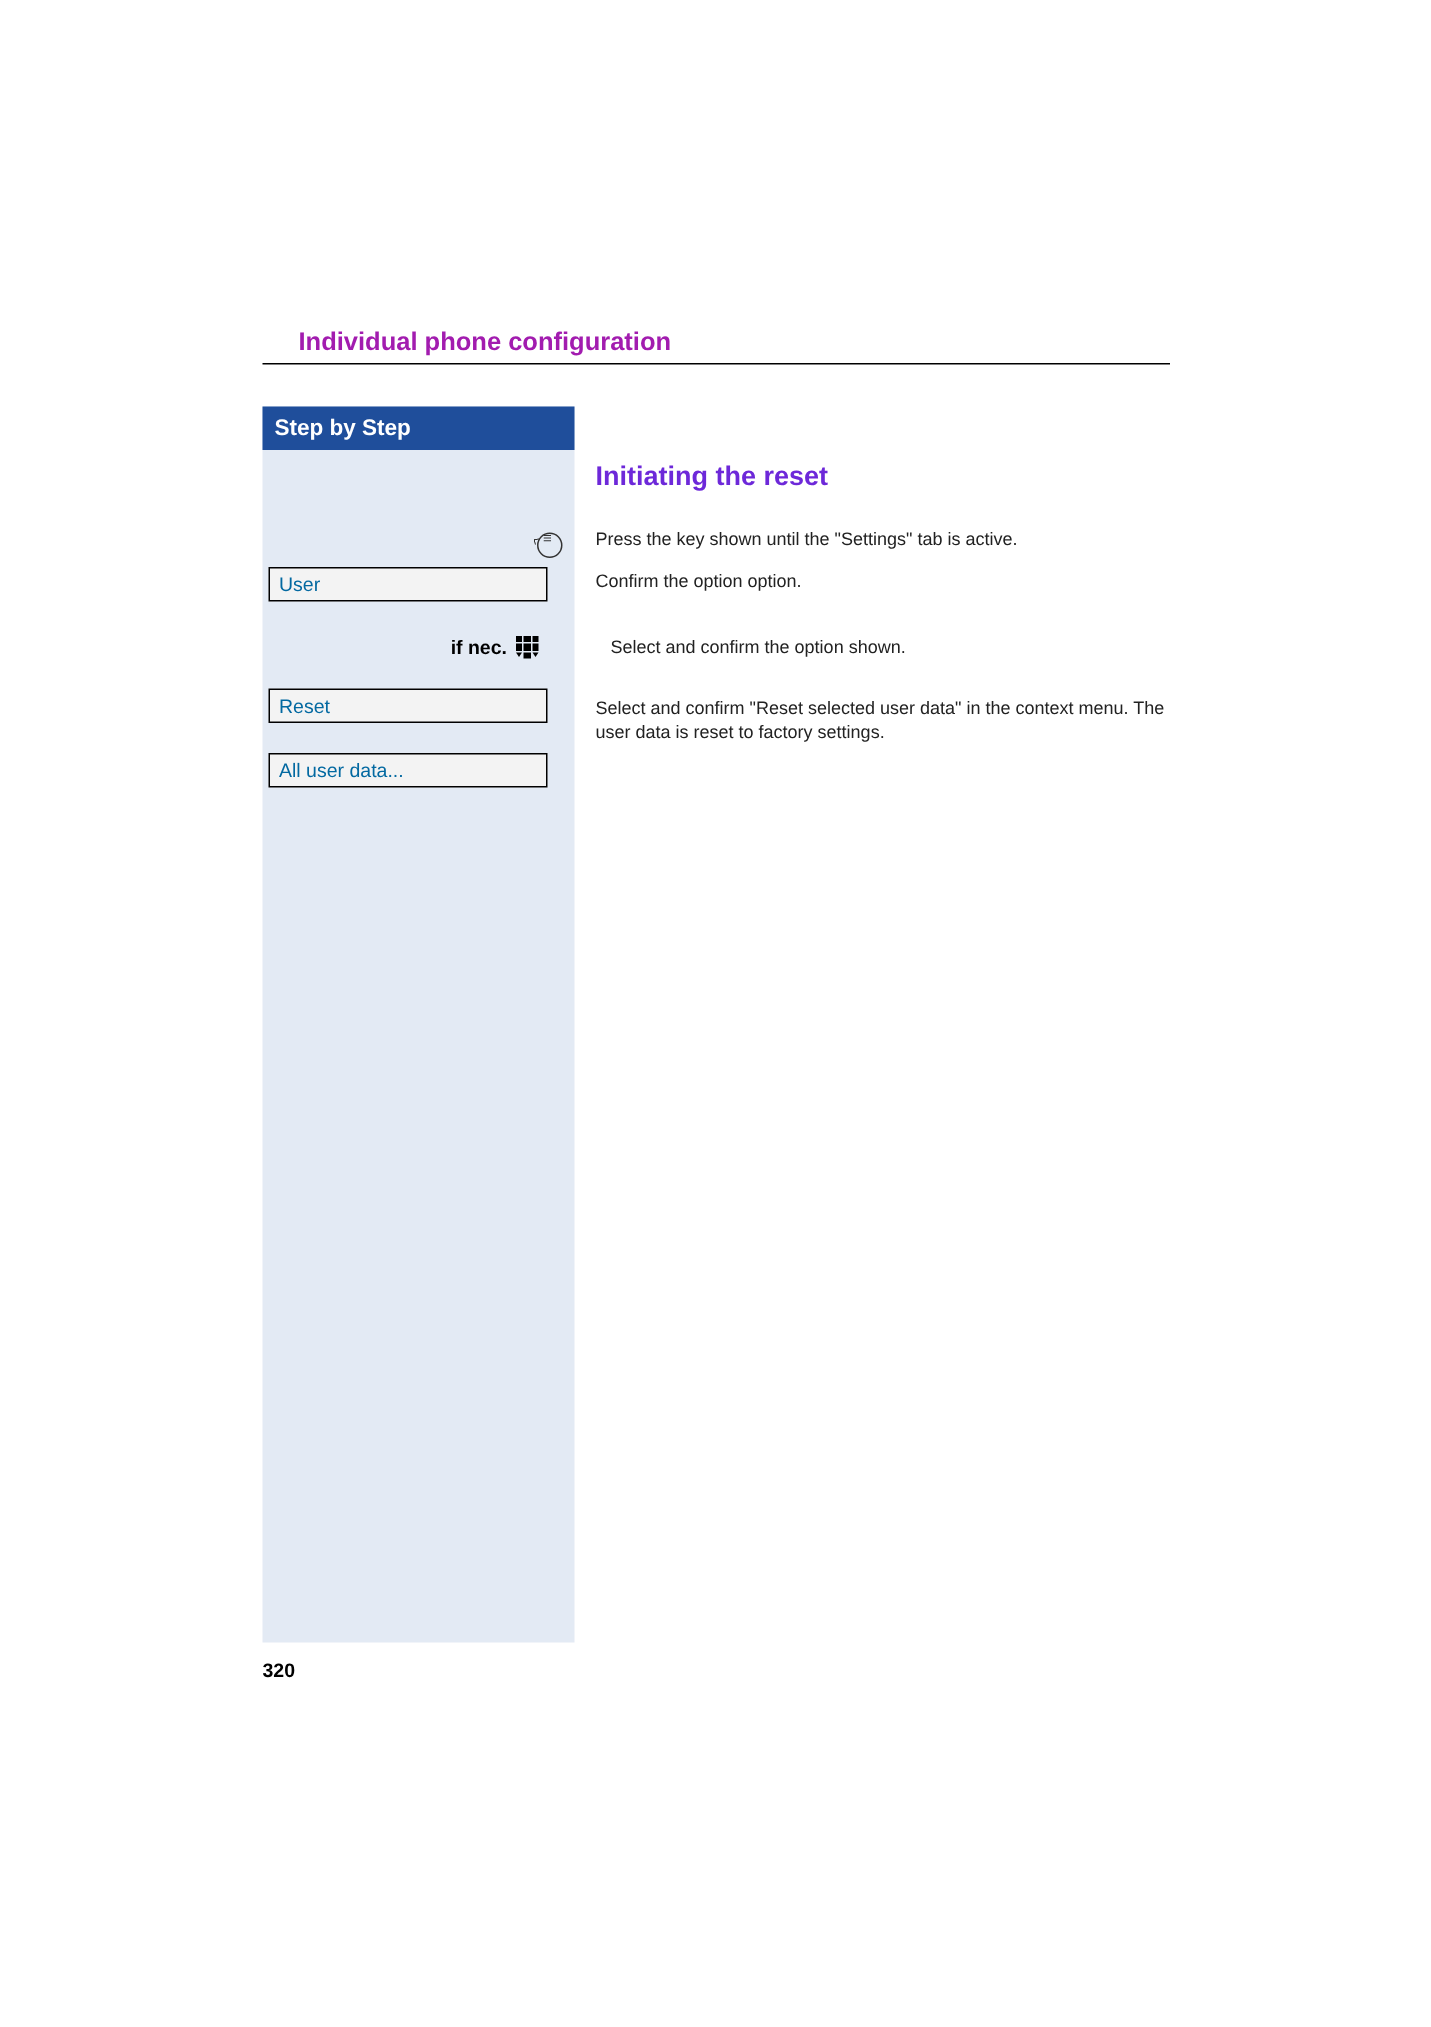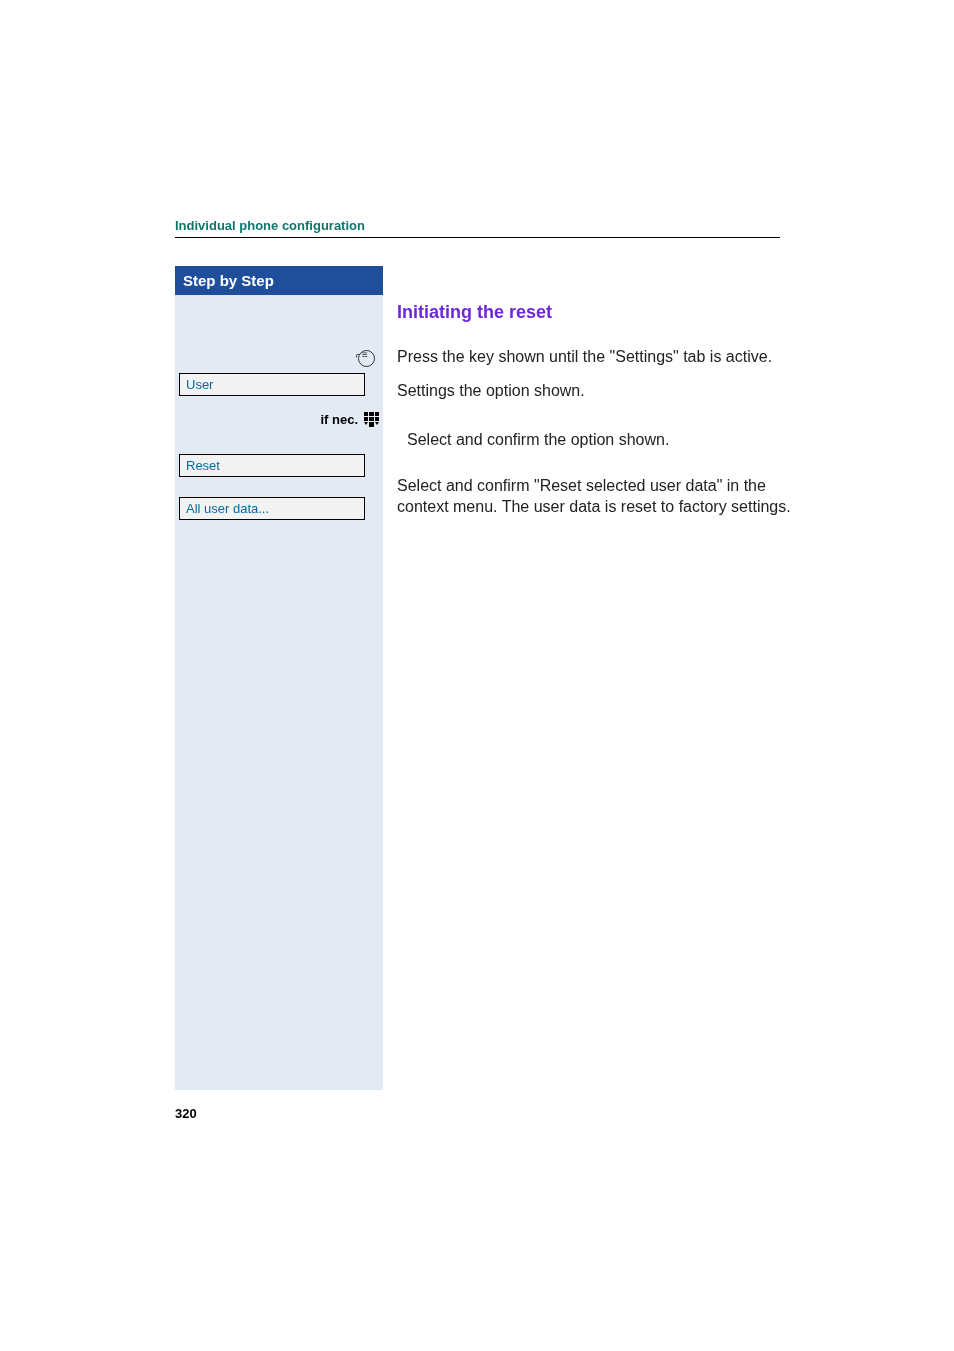--- a/index.html
+++ b/index.html
@@ -11,24 +11,25 @@
       width: 954px;
       height: 1351px;
       background: #ffffff;
       font-family: Arial, Helvetica, sans-serif;
       position: relative;
     }
     .page-wrapper {
       padding: 218px 0 0 175px;
     }
     .header-title {
-      font-size: 13px;
-      font-weight: bold;
-      color: #0f766e;
+      font-size: 17px;
+      font-weight: bold;
+      color: #a21caf;
       margin-bottom: 4px;
+      margin-left: 24px;
     }
     .header-rule {
       border: none;
       border-top: 1.5px solid #000;
       width: 605px;
       margin-bottom: 28px;
     }
     .columns {
       display: flex;
       align-items: flex-start;
@@ -93,23 +94,23 @@
       border: 1px solid #000;
       font-size: 13px;
       color: #0369a1;
       padding: 3px 6px;
       width: 186px;
       margin-left: 4px;
       font-family: Arial, sans-serif;
     }
     .if-nec-row {
       display: flex;
-      align-items: center;
+      align-items: flex-end;
       justify-content: flex-end;
-      padding-right: 2px;
+      padding-right: 22px;
       height: 30px;
       font-weight: bold;
       font-size: 13px;
     }
     .keypad-icon {
       width: 15px;
       height: 15px;
       display: inline-grid;
       grid-template-columns: repeat(3, 1fr);
       grid-template-rows: repeat(3, 1fr);
@@ -157,21 +158,21 @@
       width: 410px;
     }
     .section-heading {
       color: #6d28d9;
       font-weight: bold;
       font-size: 18px;
       margin-bottom: 23px;
       margin-top: 36px;
     }
     .body-text {
-      font-size: 16px;
+      font-size: 12px;
       color: #222;
       line-height: 1.35;
       margin-bottom: 12px;
     }
     .body-text.step1 { margin-top: 6px; }
     .body-text.step2 { margin-top: 0px; }
     .body-text.step3 { margin-top: 8px; }
     .body-text.step4 { margin-top: 28px; margin-left: 10px; }
     .body-text.step5 { margin-top: 24px; }
     .page-number {
@@ -228,21 +229,21 @@
 
       <div class="gap-md"></div>
 
       <div class="menu-box">All user data...</div>
     </div>
 
     <div class="right-col">
       <div class="section-heading">Initiating the reset</div>
 
       <div class="body-text step1">Press the key shown until the "Settings" tab is active.</div>
-      <div class="body-text step2">Settings the option shown.</div>
+      <div class="body-text step2">Confirm the option option.</div>
       <div class="body-text step4">Select and confirm the option shown.</div>
       <div class="body-text step5">Select and confirm "Reset selected user data" in the context menu. The user data is reset to factory settings.</div>
     </div>
 
   </div>
 </div>
 
 <div class="page-number">320</div>
 
 </body></html>

